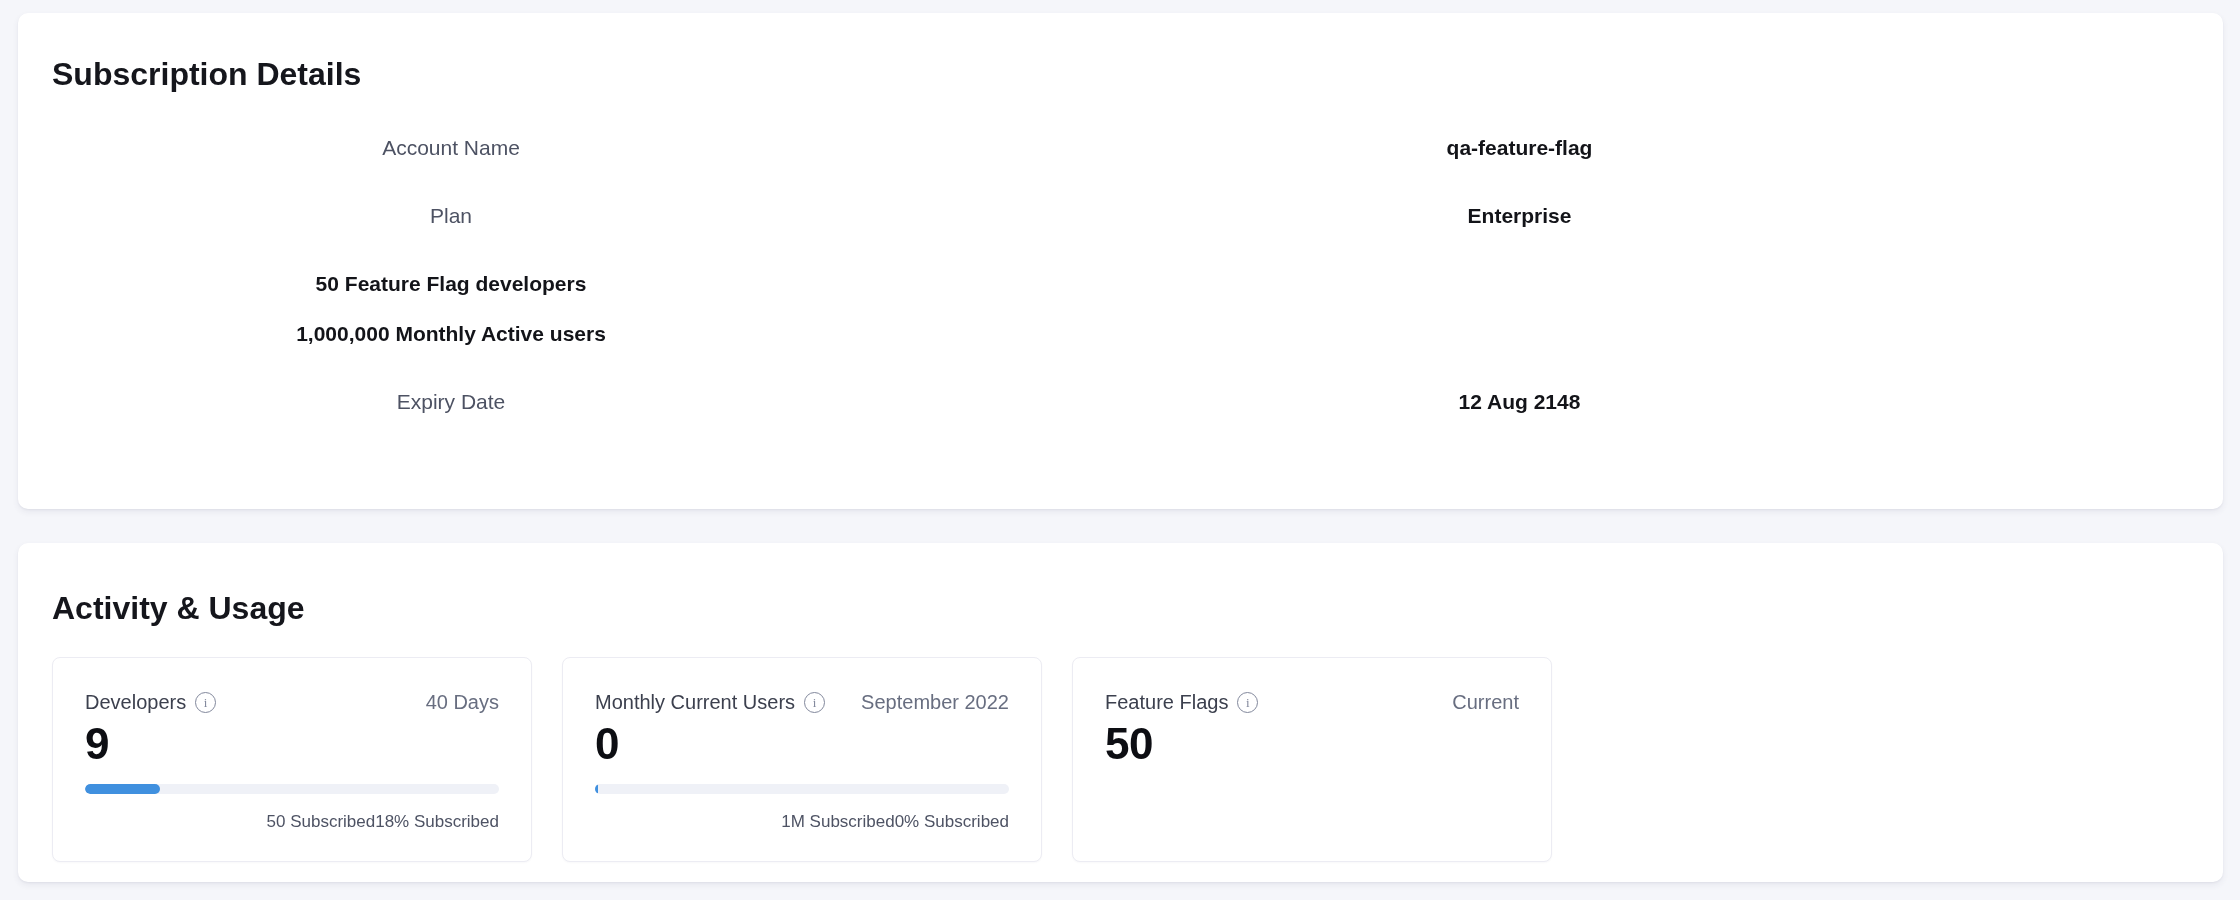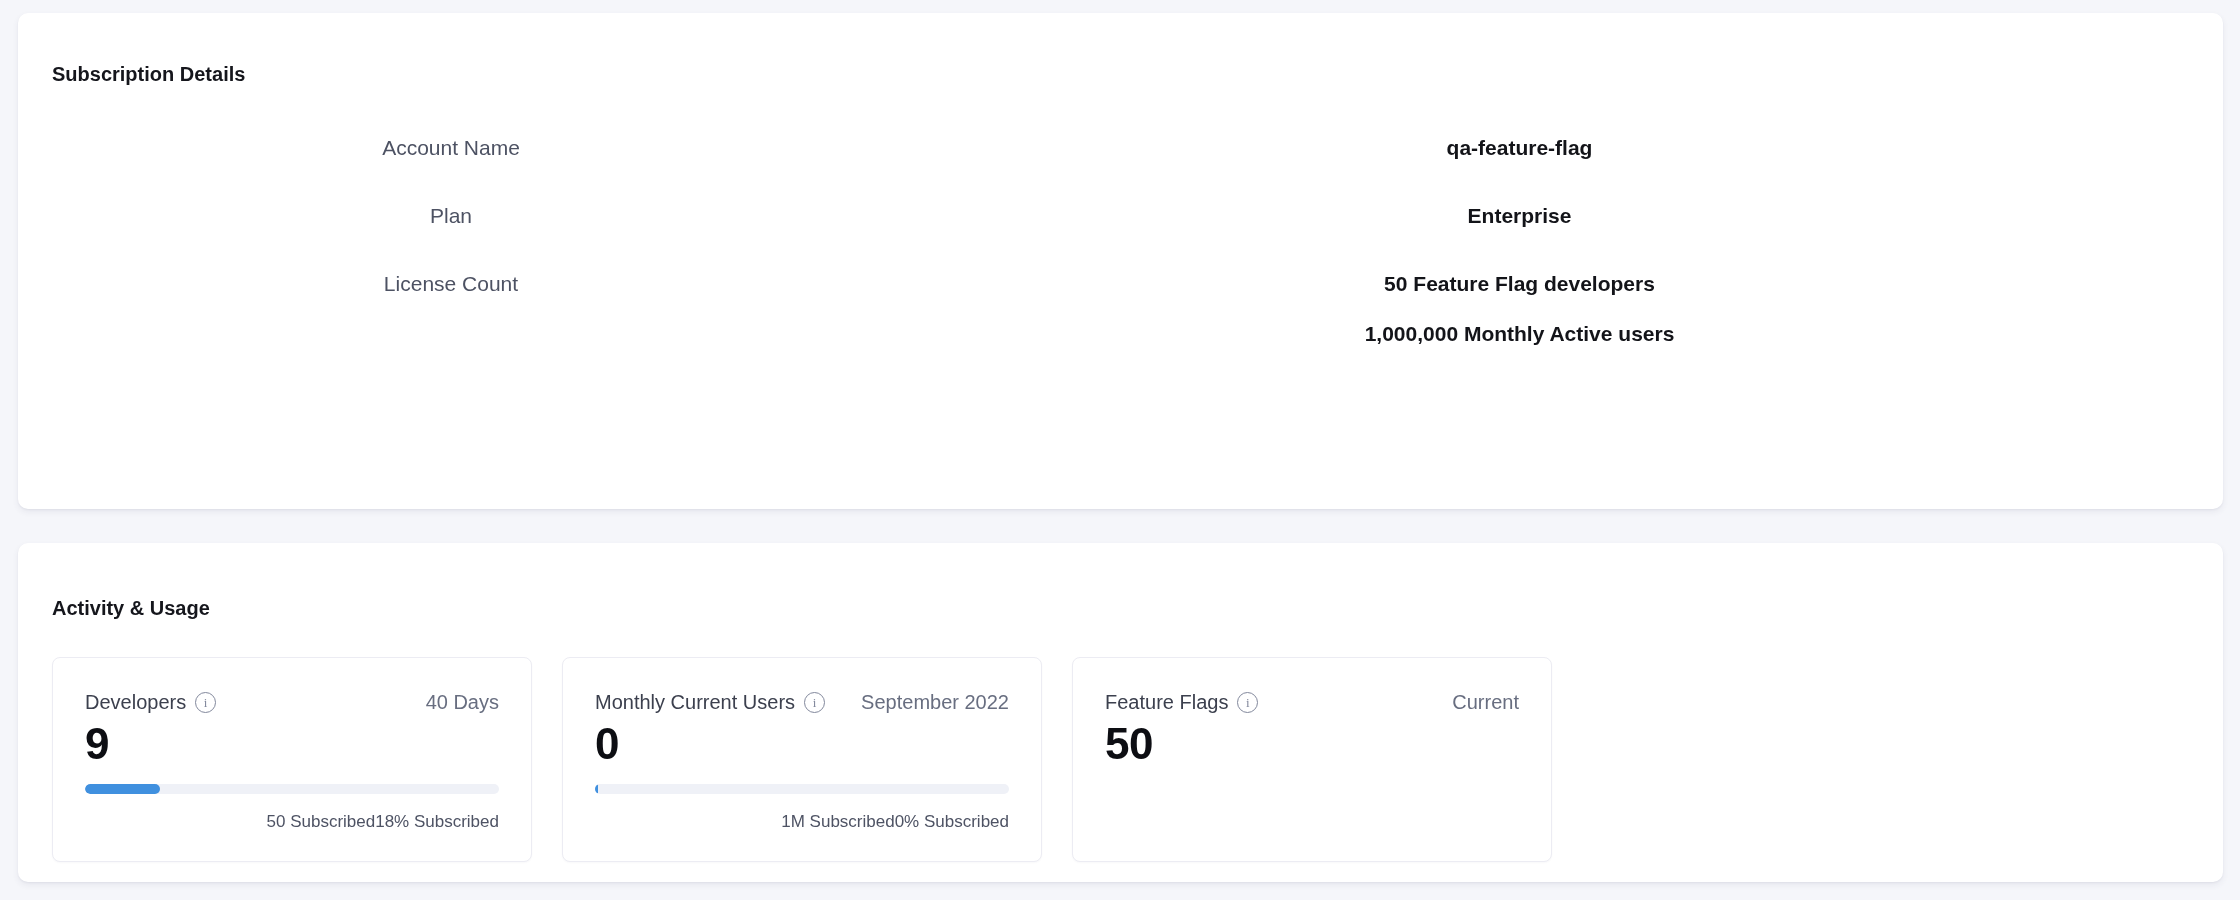--- a/index.html
+++ b/index.html
@@ -12,21 +12,21 @@
     padding: 13px 17px 18px 18px;
     overflow: hidden;
   }
   .card {
     background: #ffffff;
     border-radius: 10px;
     box-shadow: 0 1px 2px rgba(40,45,70,.05), 0 3px 6px rgba(60,66,97,.08);
     box-sizing: border-box;
   }
   .card-title {
-    font-size: 20px;
+    font-size: 32px;
     line-height: 34px;
     font-weight: 700;
     color: #15161c;
     margin: 0;
   }
   
   #subscription-card {
     height: 496px;
     padding: 44px 34px 0 34px;
     margin-bottom: 34px;
@@ -127,27 +127,30 @@
       <div class="slabel">Account Name</div>
       <div class="svalue">qa-feature-flag</div>
     </div>
 
     <div class="srow">
       <div class="slabel">Plan</div>
       <div class="svalue">Enterprise</div>
     </div>
 
     <div class="srow">
-      <div class="slabel">License Count</div>
       <div class="svalues">
         <div class="svalue">50 Feature Flag developers</div>
         <div class="svalue">1,000,000 Monthly Active users</div>
       </div>
     </div>
 
+    <div class="srow">
+      <div class="slabel">Expiry Date</div>
+      <div class="svalue">12 Aug 2148</div>
+    </div>
   </section>
 
   <section class="card" id="activity-card">
     <h2 class="card-title">Activity &amp; Usage</h2>
 
     <div class="metrics">
 
       <div class="metric">
         <div class="mhead">
           <span class="mlabel-wrap">

